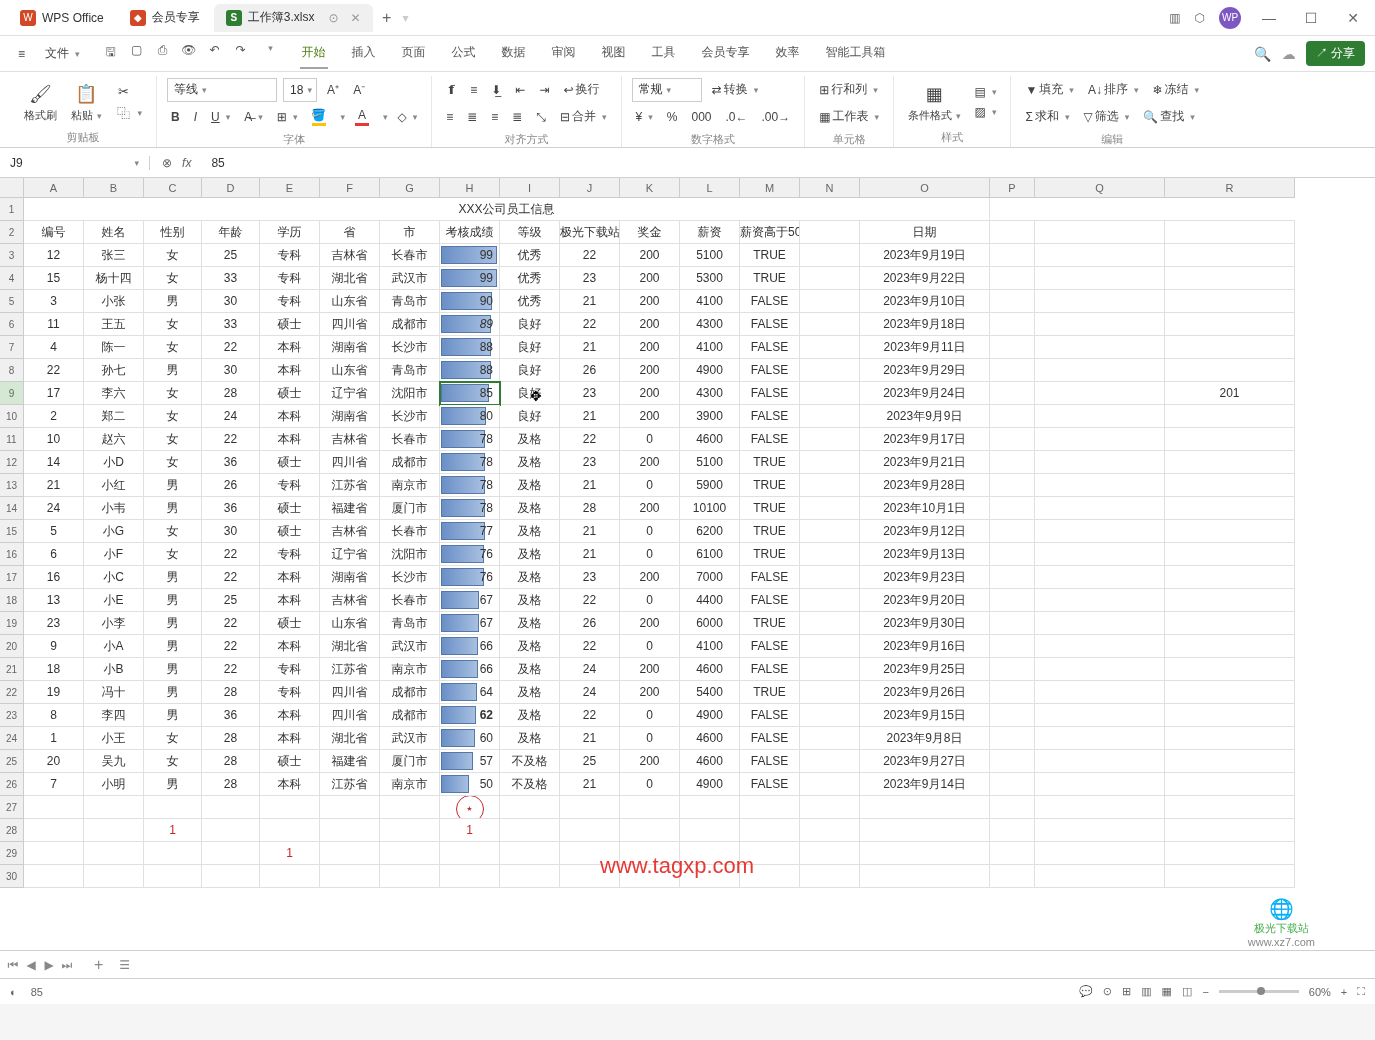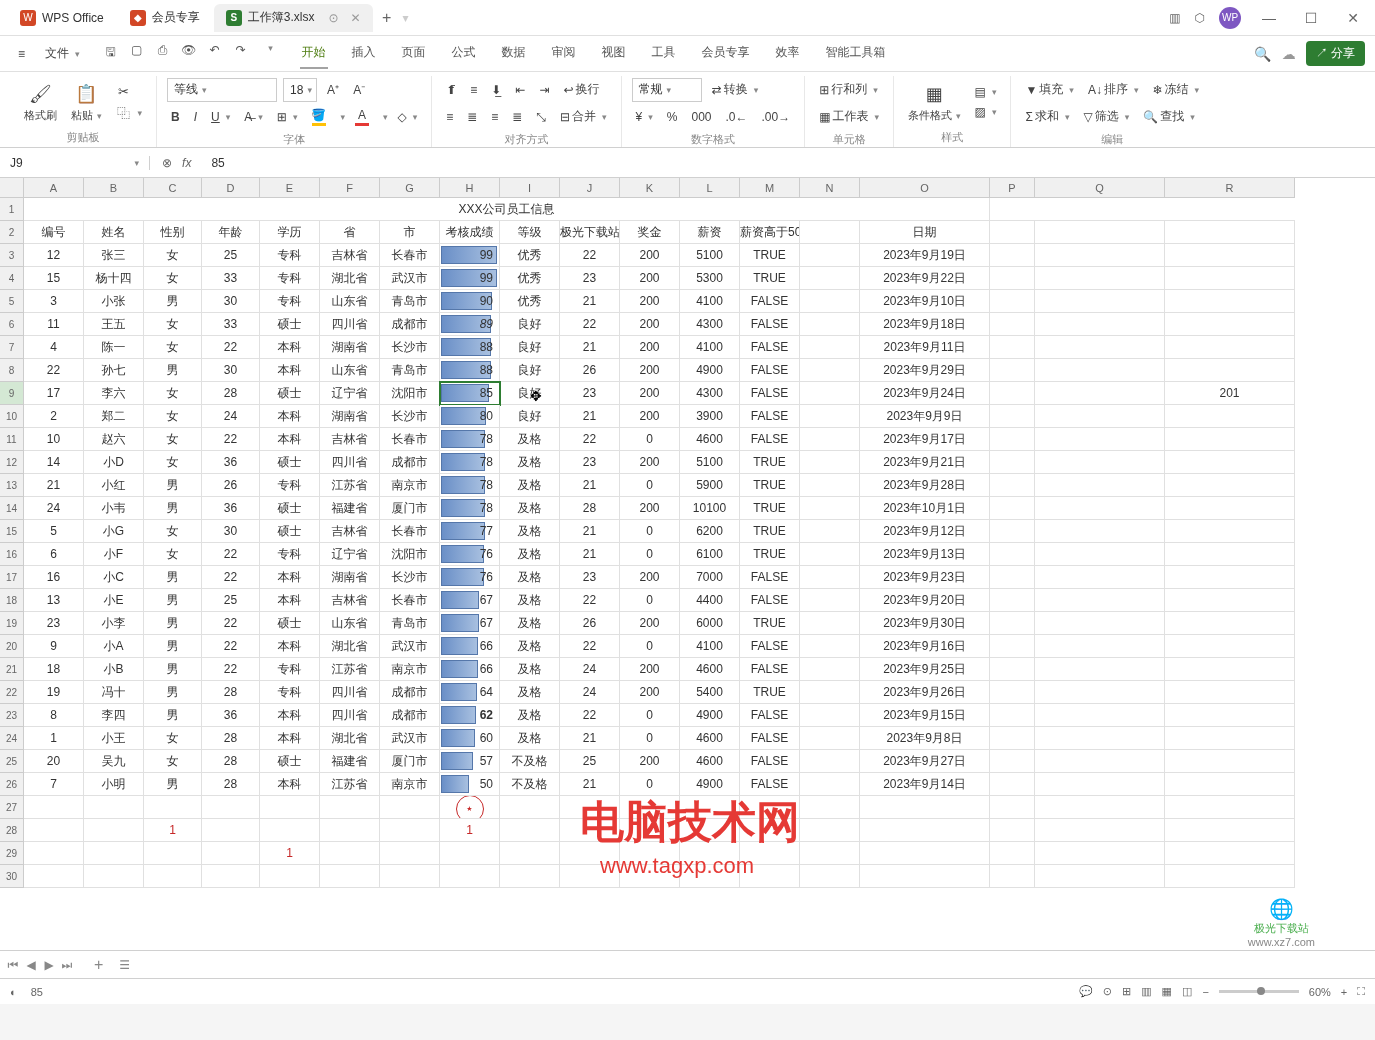--- a/index.html
+++ b/index.html
@@ -1022,21 +1022,20 @@
         <div class="cell" style="width: 60px;"></div>
         <div class="cell" style="width: 60px;"></div>
         <div class="cell" style="width: 60px;"></div>
         <div class="cell" style="width: 130px;"></div>
         <div class="cell" style="width: 45px;"></div>
         <div class="cell" style="width: 130px;"></div>
         <div class="cell" style="width: 130px;"></div>
       </div>
     </div>
   <div class="cursor-cross">✥</div>
-  <div class="watermark1">电脑技术网</div>
   <div class="watermark2">www.tagxp.com</div>
   <div class="dl-badge">
       <div style="font-size:20px">🌐</div>
       <div>极光下载站</div>
       <div style="color:#888">www.xz7.com</div>
     </div>
 </div>
 
 <div class="sheettabs">
   <div class="stnav">

